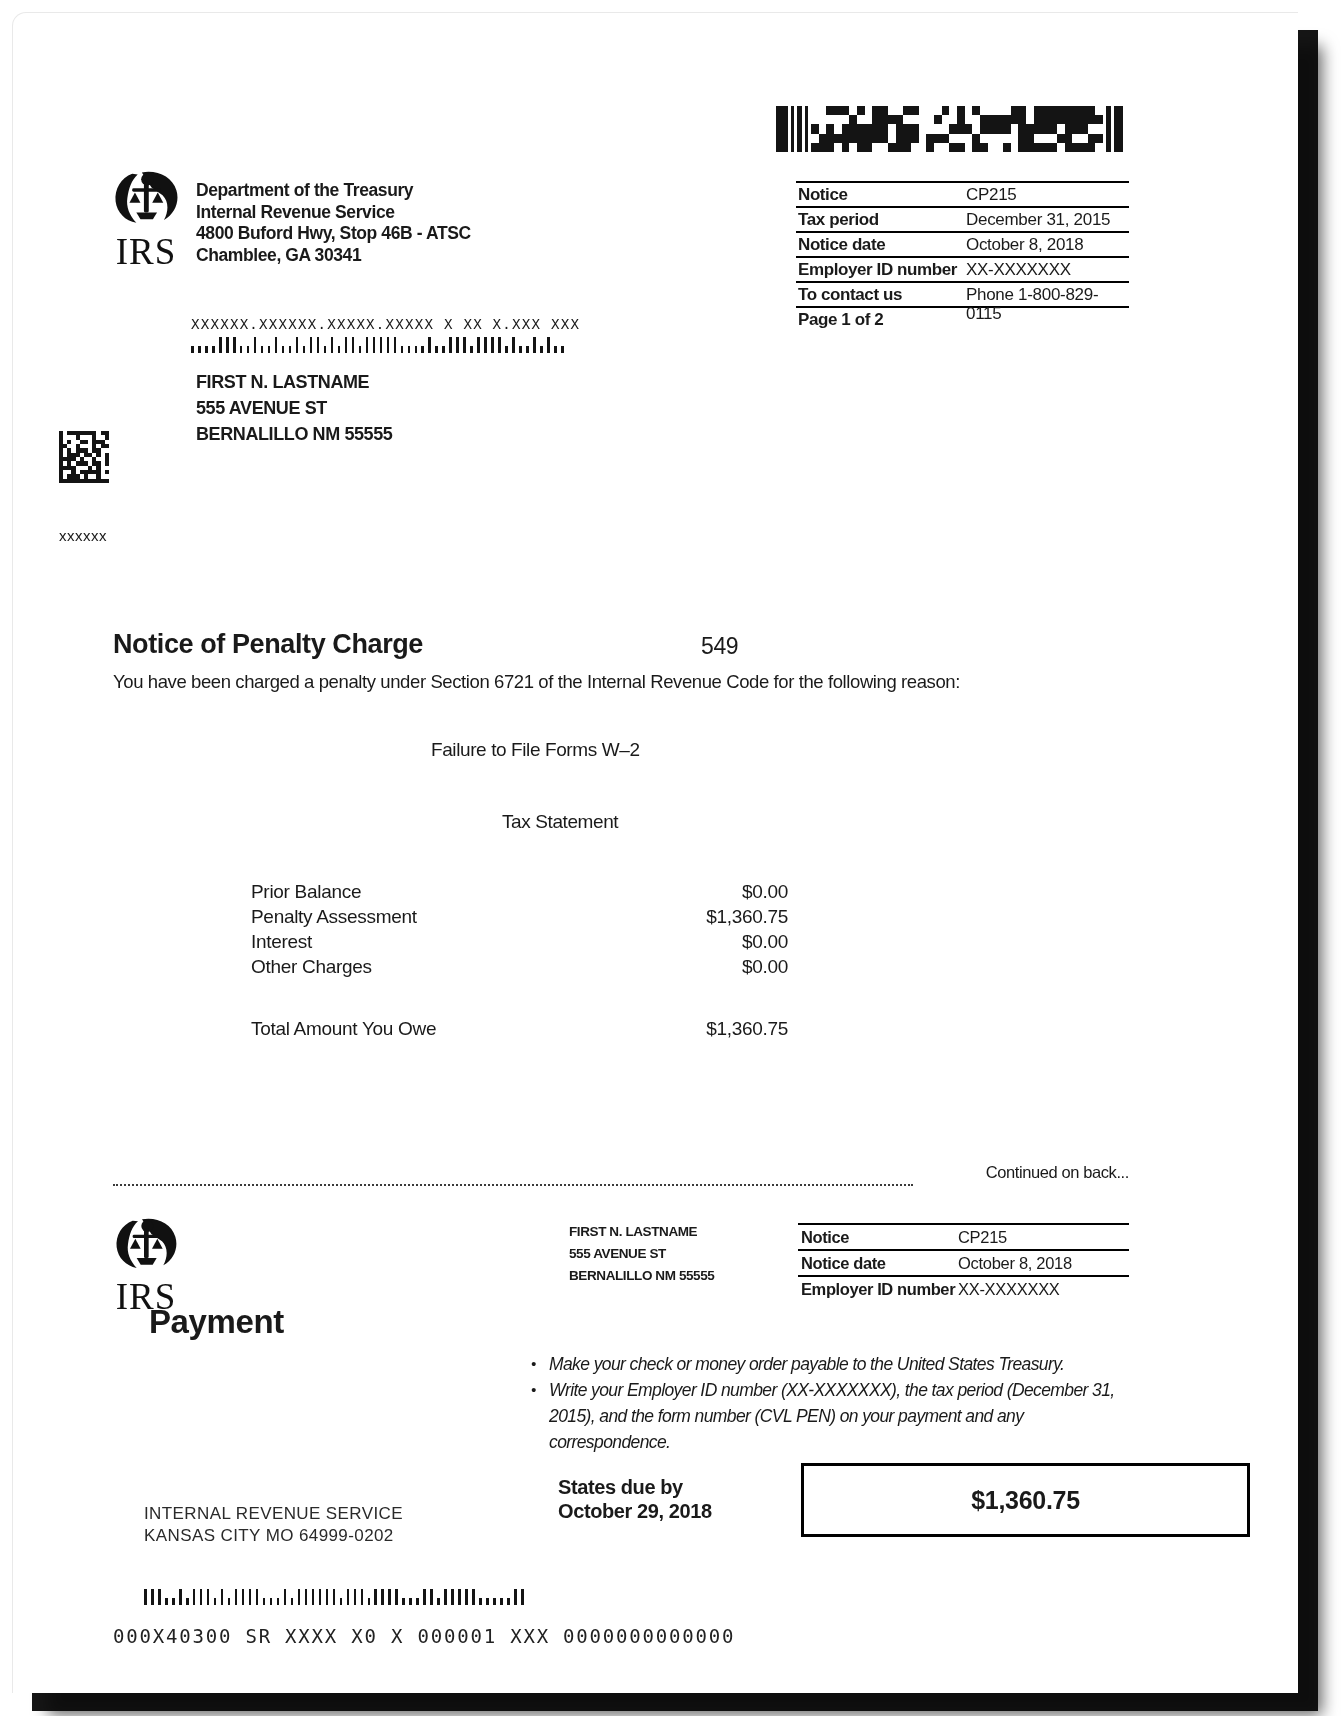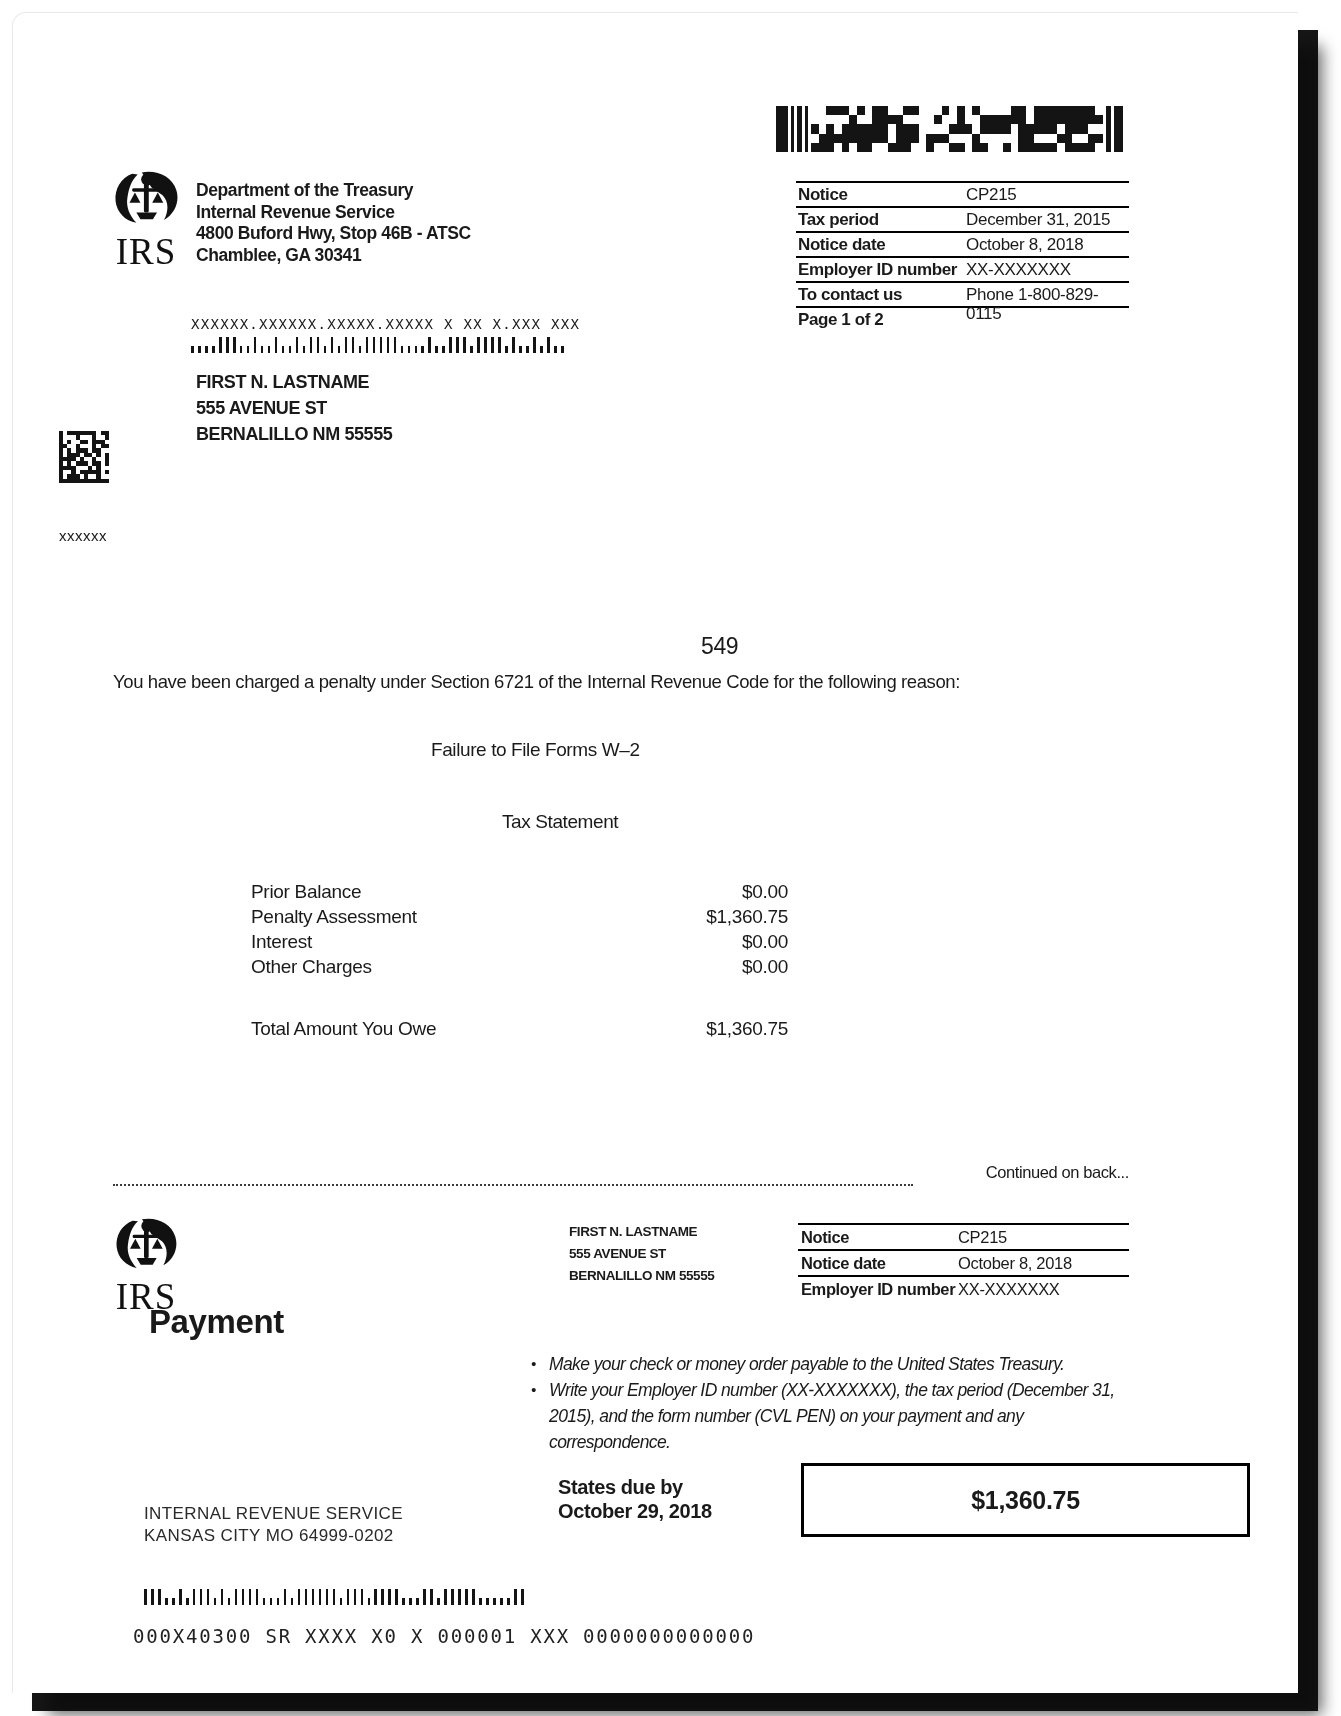--- a/index.html
+++ b/index.html
@@ -515,20 +515,21 @@
       <i class="on"></i>
       <i class="on"></i>
       <i class="on"></i>
       <i class="on"></i>
       <i class="on"></i>
       <i class="on"></i>
       <i class="on"></i>
     </div>
   <div class="abs" style="left:46px;top:514px;font-size:15px;letter-spacing:0.5px;">xxxxxx</div>
 
+  <div class="abs cond b" style="left:100px;top:616px;font-size:27px;">Notice of Penalty Charge</div>
   <div class="abs cond" style="left:688px;top:620px;font-size:23px;">549</div>
   <div class="abs cond" style="left:100px;top:658px;font-size:18.5px;white-space:nowrap;">You have been charged a penalty under Section 6721 of the Internal Revenue Code for the following reason:</div>
 
   <div class="abs cond" style="left:418px;top:726px;font-size:19px;">Failure to File Forms W–2</div>
   <div class="abs cond" style="left:458px;top:798px;font-size:19px;margin-left:31px;">Tax Statement</div>
 
   <div class="abs charges" style="left:238px;top:866px;">
     <div class="crow">
       <span>Prior Balance</span>
       <span>$0.00</span>
@@ -665,15 +666,15 @@
       <i class="tall"></i>
       <i></i>
       <i></i>
       <i></i>
       <i></i>
       <i></i>
       <i class="tall"></i>
       <i class="tall"></i>
     </div>
 
-  <div class="abs mono" style="left:100px;top:1612px;font-size:19px;letter-spacing:1.8px;color:#222;margin-left:20px;">000X40300 SR XXXX X0 X 000001 XXX 0000000000000</div>
+  <div class="abs mono" style="left:100px;top:1612px;font-size:19px;letter-spacing:1.8px;color:#222;">000X40300 SR XXXX X0 X 000001 XXX 0000000000000</div>
 
 </div>
 
 </body></html>

